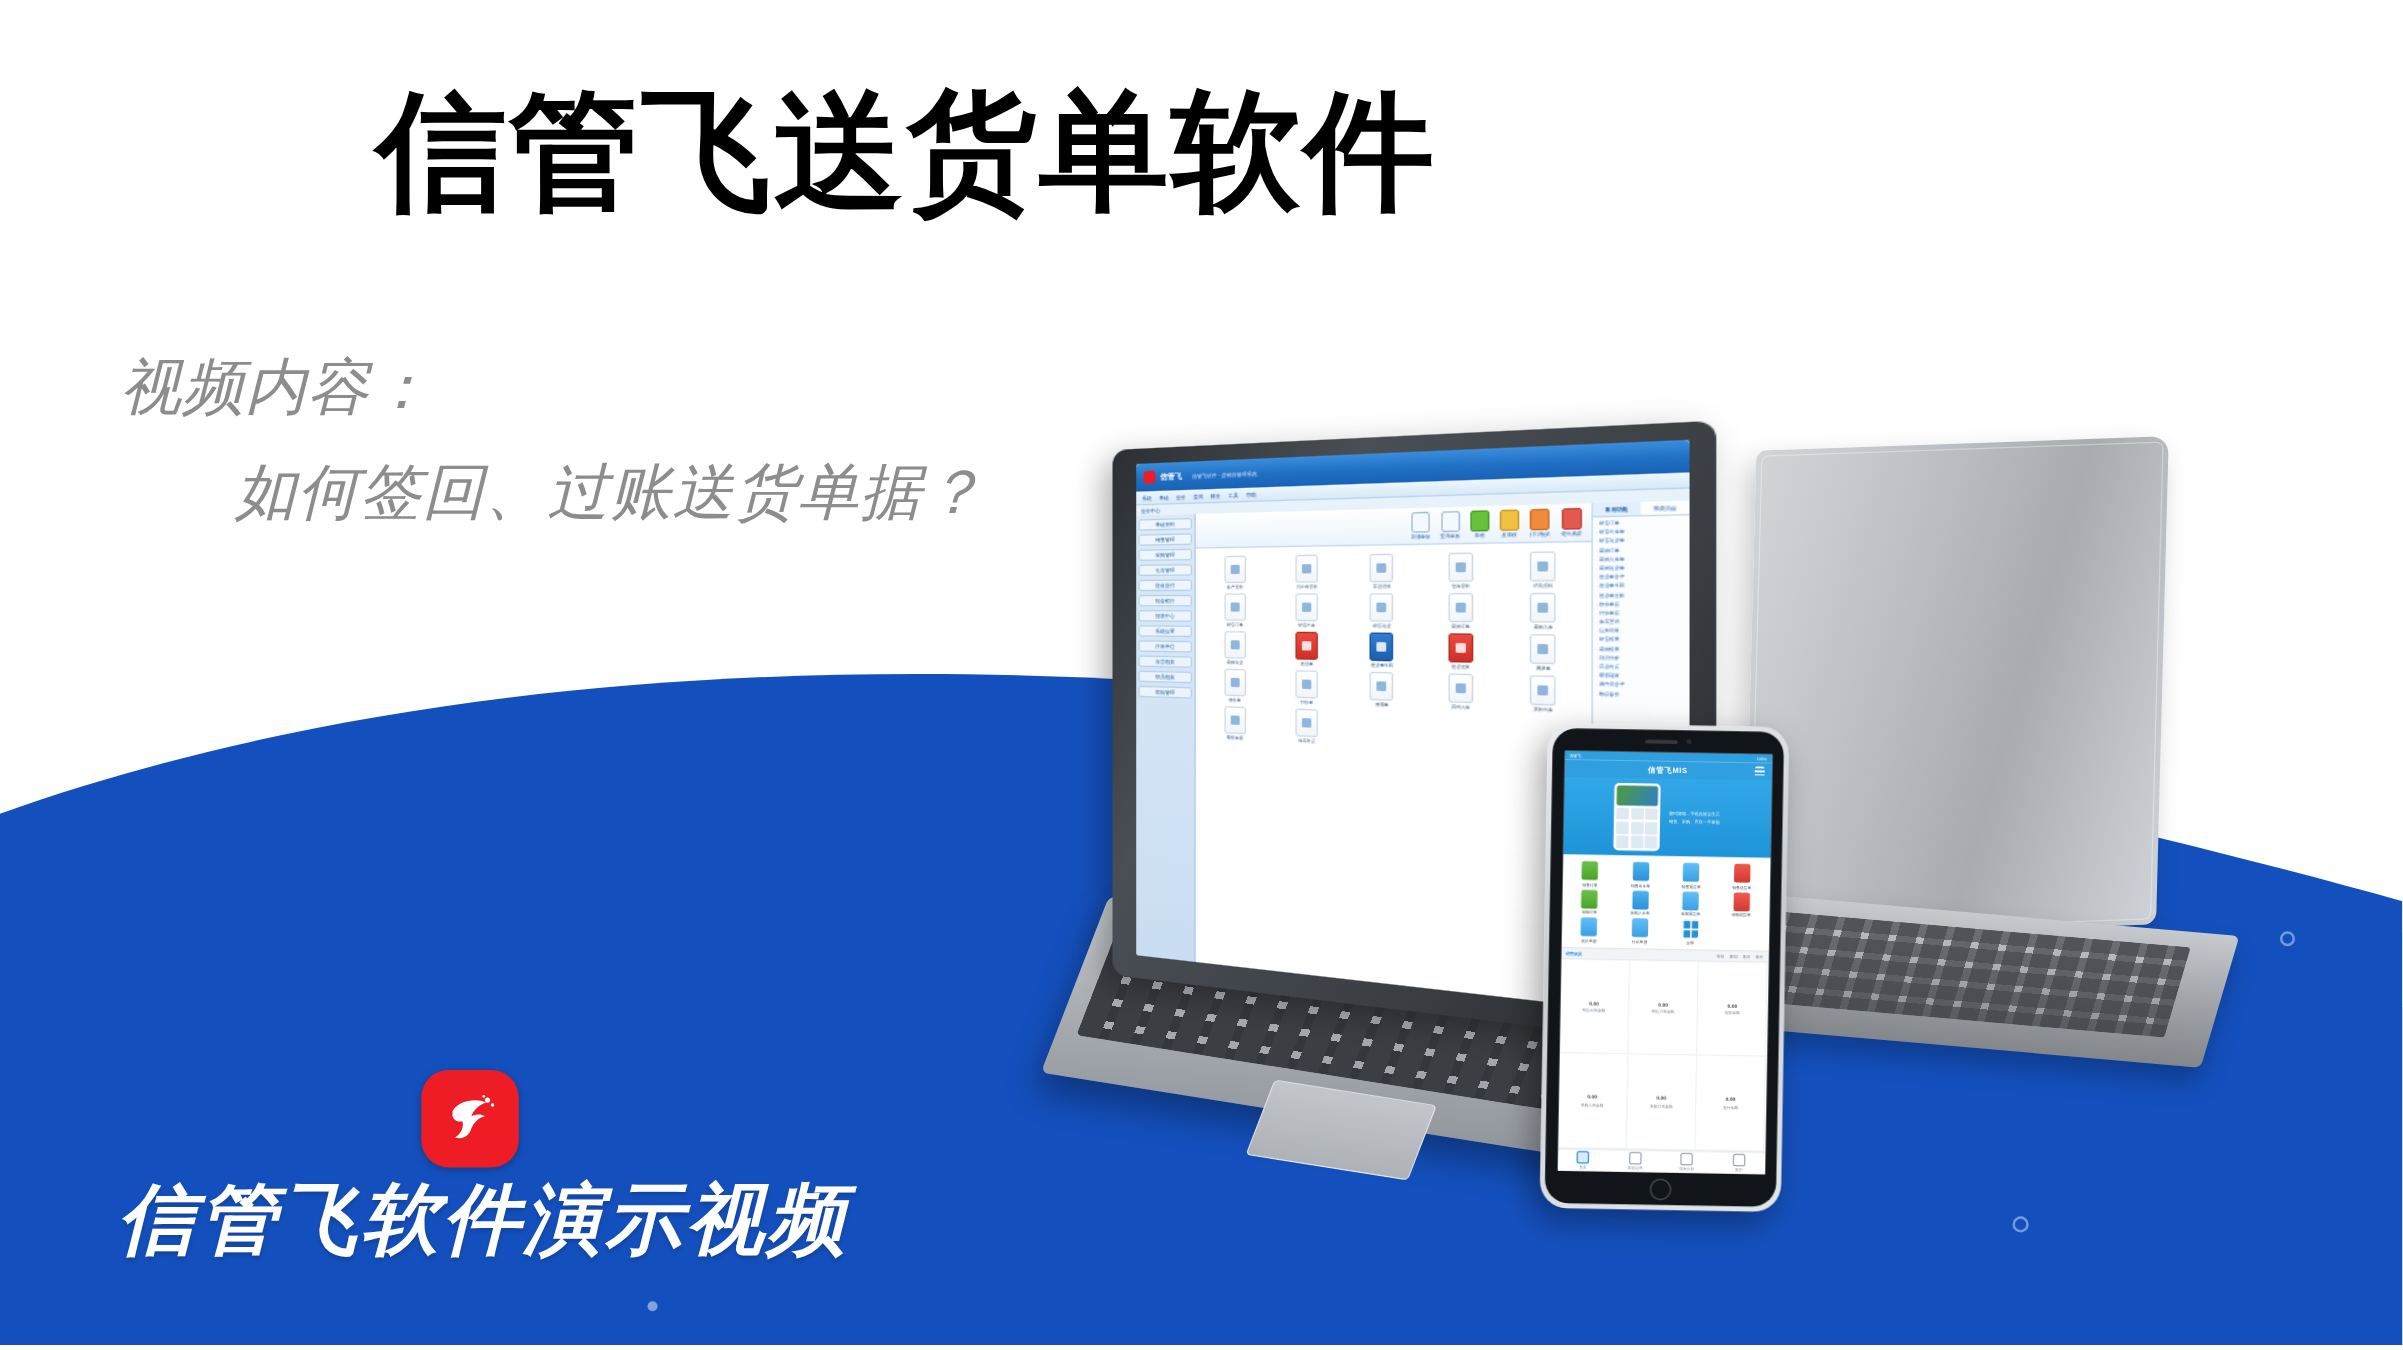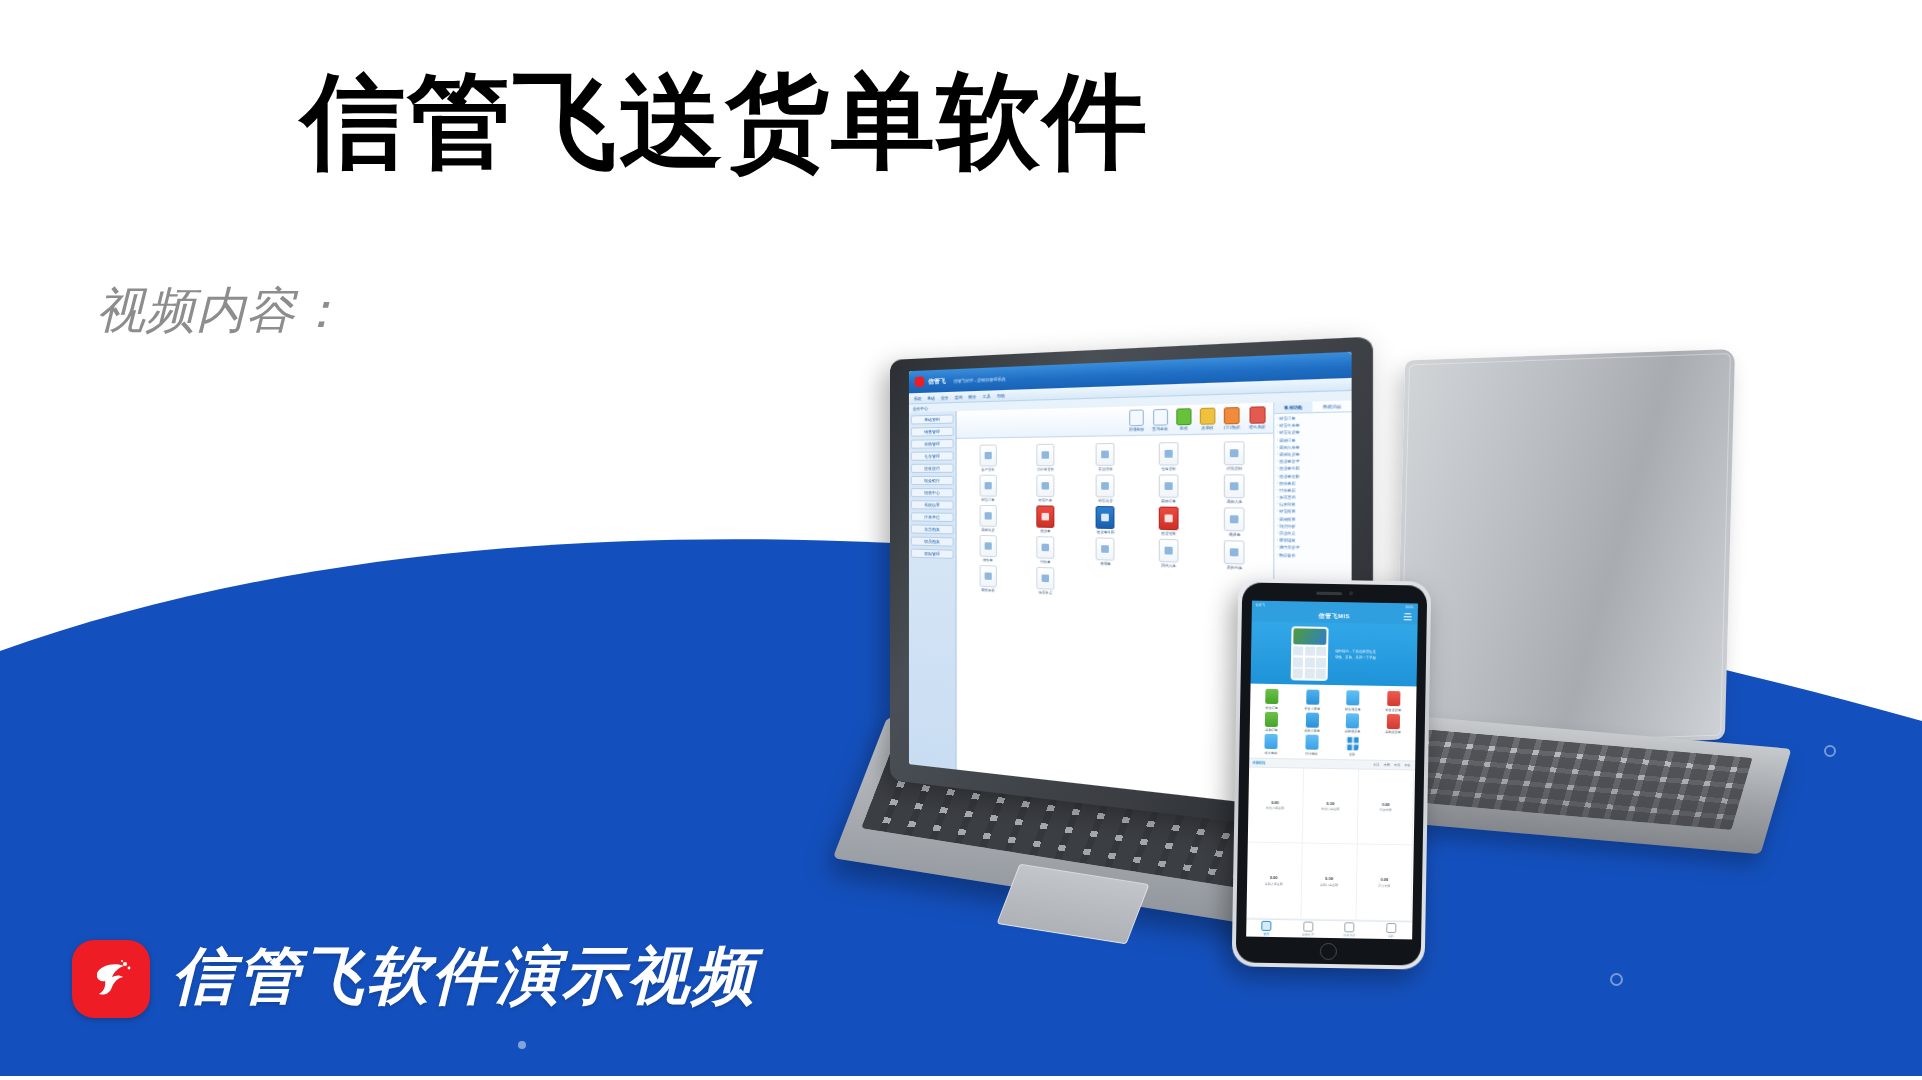--- a/index.html
+++ b/index.html
@@ -37,21 +37,21 @@
   }
   .sub2{
     margin-top:22px;margin-left:92px;
     font-size:49px;font-style:italic;font-weight:500;
     color:#8d8d8d;letter-spacing:1px;line-height:1.25;
     font-family:"DejaVu Sans","Liberation Sans",sans-serif;
     white-space:nowrap;
   }
 
   
-  .brand{position:absolute;left:72px;bottom:58px;z-index:14;display:flex;align-items:flex-end;}
+  .brand{position:absolute;left:72px;bottom:58px;z-index:14;display:flex;align-items:center;flex-direction:column;}
   .brand-logo{
     width:78px;height:78px;border-radius:22px;background:#ee1c25;
     display:flex;align-items:center;justify-content:center;
     box-shadow:0 2px 7px rgba(0,0,0,.25);flex:0 0 auto;
   }
   .brand-name{
     margin-left:22px;color:#ffffff;font-size:62px;font-weight:900;
     font-style:italic;letter-spacing:3px;white-space:nowrap;
     font-family:"DejaVu Sans","Liberation Sans",sans-serif;
     text-shadow:0 2px 4px rgba(0,0,0,.18);
@@ -260,20 +260,21 @@
 
   <div class="dot ring" style="left:1334px;top:905px;width:9px;height:9px;"></div>
   <div class="dot ring" style="left:1610px;top:973px;width:9px;height:9px;"></div>
   <div class="dot solid" style="left:518px;top:1041px;width:8px;height:8px;"></div>
   <div class="dot ring" style="left:1824px;top:745px;width:8px;height:8px;"></div>
 
   <div class="title">信管飞送货单软件</div>
 
   <div class="sub-wrap">
     <div class="sub1">视频内容：</div>
+    <div class="sub2">如何签回、过账送货单据？</div>
   </div>
 
   <div id="devices">
 
     <div class="lap-rear"></div>
     <div class="lap-rear-base"></div>
     <div class="lap-rear-keys"></div>
 
     <div class="lap-front">
       <div class="lap-base"></div>

